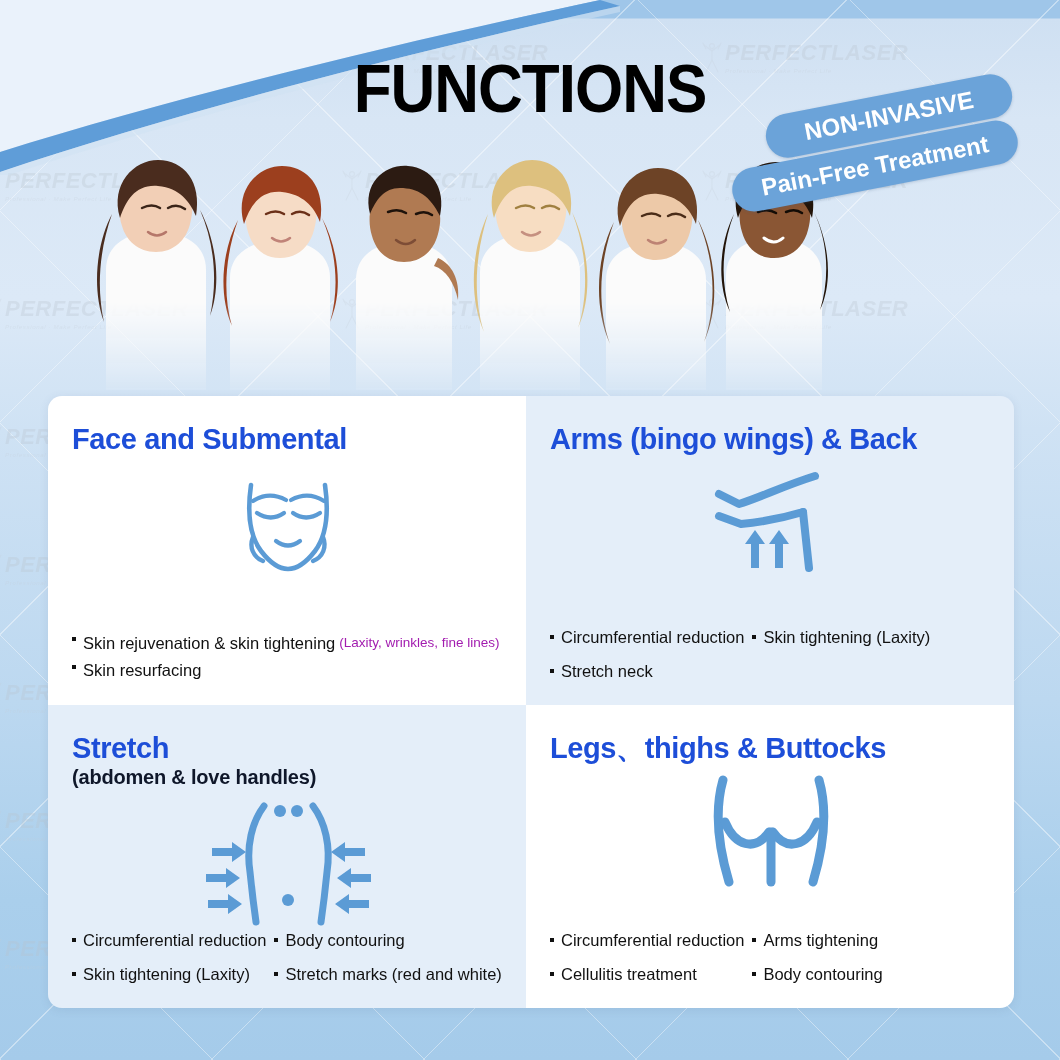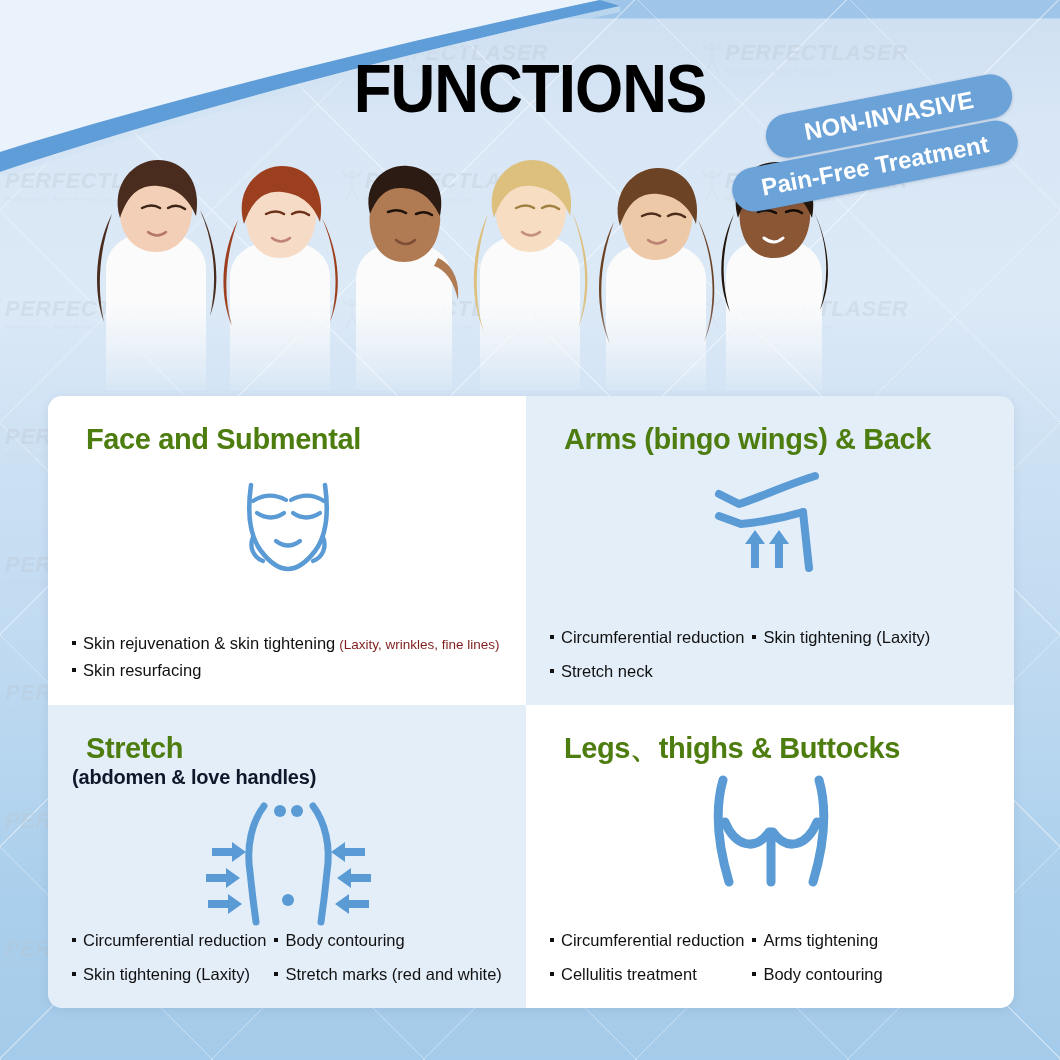--- a/index.html
+++ b/index.html
@@ -135,25 +135,24 @@
     z-index: 8;
     box-shadow: 0 2px 10px rgba(70,100,140,.12);
   }
   .cell { position: relative; padding: 28px 22px 0 24px; }
   .cell.white { background: #ffffff; }
   .cell.blue  { background: #e4eef9; }
 
   .card-title {
     font-size: 29px;
     font-weight: bold;
-    color: #4d7c0f;
+    color: #1d4ed8;
     letter-spacing: -.4px;
     line-height: 1.05;
     white-space: nowrap;
-    margin-left: 14px;
   }
   .card-subtitle {
     font-size: 20px;
     font-weight: bold;
     color: #0f172a;
     margin-top: 3px;
     letter-spacing: -.2px;
   }
 
   .icon-box {
@@ -189,23 +188,23 @@
     width: 4px; height: 4px;
     background: #111;
     margin-right: 7px;
     position: relative;
     top: -4px;
     flex: none;
   }
   .bullet .note {
     font-size: 13.5px;
     margin-left: 4px;
-    color: #7f1d1d;
-  }
-  .bullets.stack .bullet { margin-bottom: 1px; }
+    color: #a21caf;
+  }
+  .bullets.stack .bullet { margin-bottom: 1px; align-items: center; }
 </style>
 </head>
 <body>
 
 <div id="poster">
 
   <div class="hatch"></div>
 
   <div class="wm-layer" id="wm-layer">
       <div class="wm" style="left: -18px; top: 40px;">

